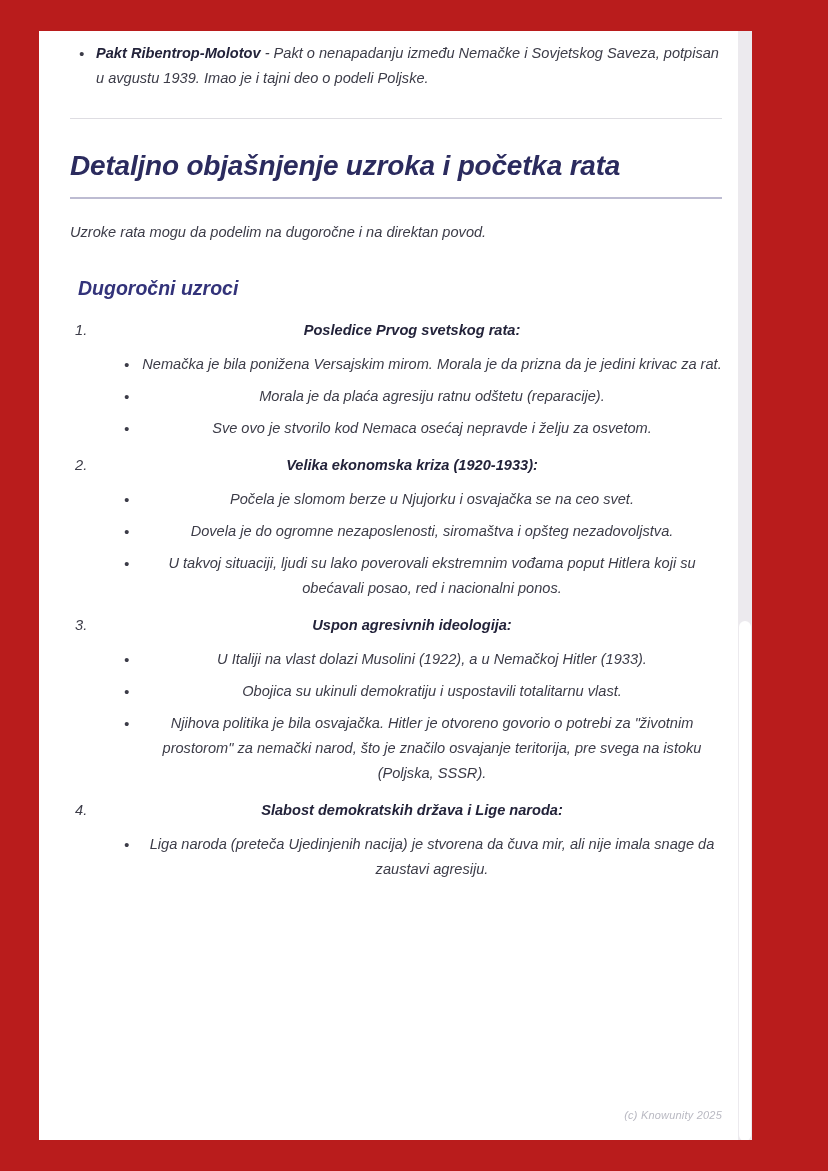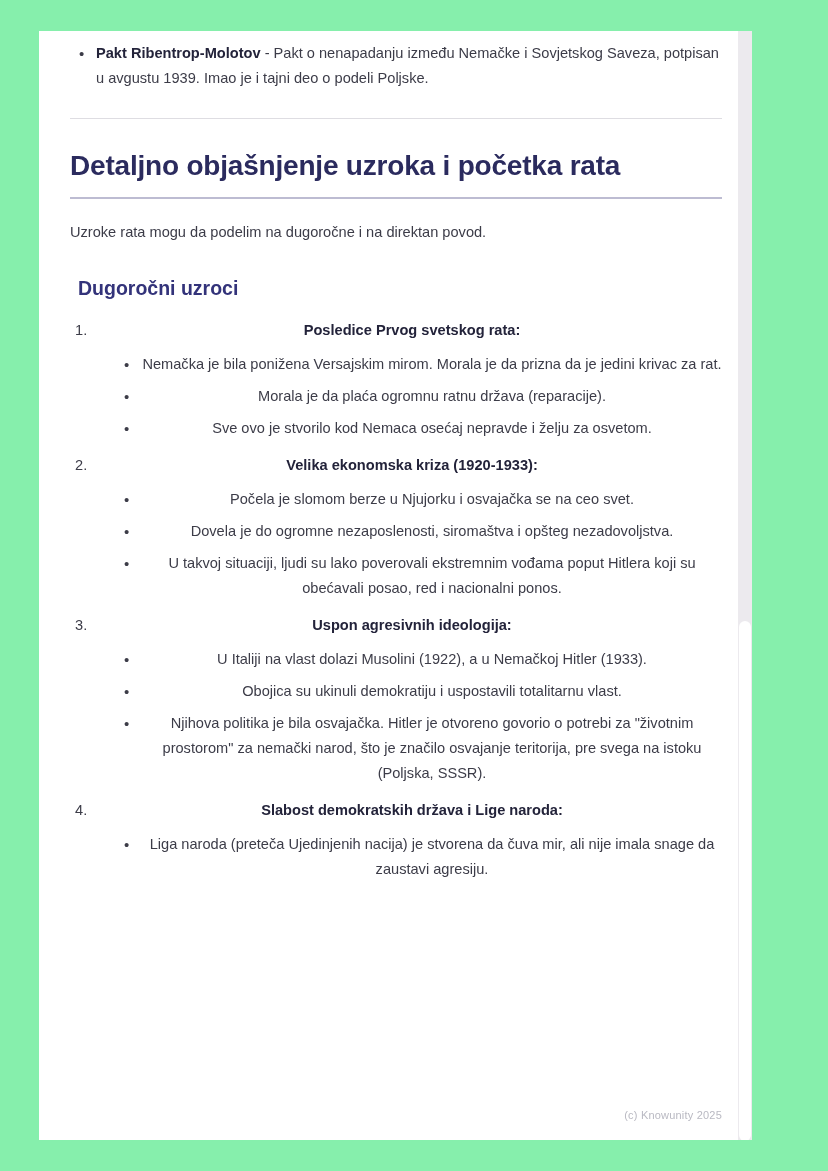--- a/index.html
+++ b/index.html
@@ -11,21 +11,22 @@
     width: 828px;
     height: 1171px;
     font-family: "Liberation Sans", sans-serif;
     -webkit-font-smoothing: antialiased;
   }
   .page {
     position: relative;
     width: 828px;
     height: 1171px;
     overflow: hidden;
-    background: #86efac;
+    background: #b91c1c;
+    font-style: italic;
   }
   .sheet {
     position: absolute;
     left: 39px;
     top: 31px;
     width: 713px;
     height: 1109px;
     background: #ffffff;
     overflow: hidden;
   }
@@ -203,21 +204,21 @@
       <p class="lead">Uzroke rata mogu da podelim na dugoročne i na direktan povod.</p>
 
       <h2 class="doc-h2">Dugoročni uzroci</h2>
 
       <ol class="numbered">
 
         <li class="num-item">
           <div class="num-title">Posledice Prvog svetskog rata:</div>
           <ul class="sub-bullets">
             <li>Nemačka je bila ponižena Versajskim mirom. Morala je da prizna da je jedini krivac za rat.</li>
-            <li>Morala je da plaća ogromnu ratnu država (reparacije).</li>
+            <li>Morala je da plaća agresiju ratnu odštetu (reparacije).</li>
             <li>Sve ovo je stvorilo kod Nemaca osećaj nepravde i želju za osvetom.</li>
           </ul>
         </li>
 
         <li class="num-item">
           <div class="num-title">Velika ekonomska kriza (1920-1933):</div>
           <ul class="sub-bullets">
             <li>Počela je slomom berze u Njujorku i osvajačka se na ceo svet.</li>
             <li>Dovela je do ogromne nezaposlenosti, siromaštva i opšteg nezadovoljstva.</li>
             <li>U takvoj situaciji, ljudi su lako poverovali ekstremnim vođama poput Hitlera koji su obećavali posao, red i nacionalni ponos.</li>

